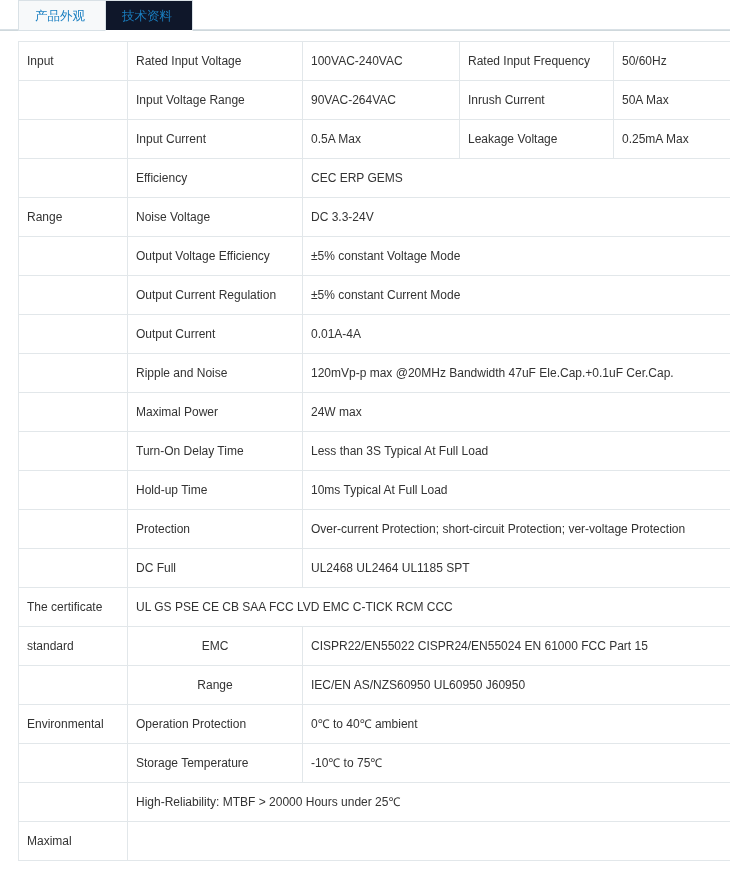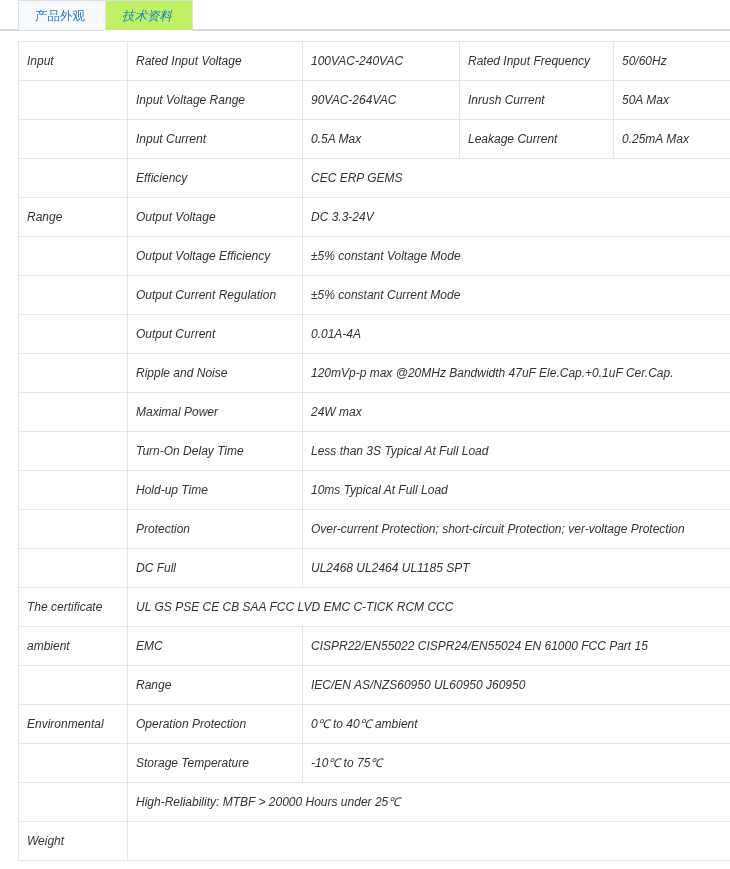--- a/index.html
+++ b/index.html
@@ -50,31 +50,29 @@
     color: #1a7fc1;
     border: 1px solid #d9e1e6;
     border-bottom: 1px solid #d9e1e6;
     background: #f7f9fa;
     box-sizing: border-box;
     height: 31px;
     vertical-align: bottom;
     cursor: pointer;
   }
   .tab.active {
-    background: #bef264;
+    background: #0f172a;
     border-bottom: 1px solid #ffffff;
     color: #1a7fc1;
-    font-style: italic;
   }
 
   
   .spec-wrap {
     padding: 10px 14px 4px 18px;
     box-sizing: border-box;
-    font-style: italic;
   }
   table.spec {
     border-collapse: collapse;
     width: 698px;
     table-layout: fixed;
   }
   table.spec td {
     border: 1px solid #e2e7ea;
     padding: 9px 8px 9px 8px;
     font-size: 12px;
@@ -83,21 +81,21 @@
     vertical-align: middle;
     height: 20px;
     background: #ffffff;
     word-wrap: break-word;
   }
   td.lbl-group { width: 92px; }
   td.lbl-sub   { width: 158px; }
   td.val-mid   { width: 140px; }
   td.lbl-right { width: 137px; }
   td.val-right { width: 163px; }
-  td.emc-tag   { width: 48px; }
+  td.emc-tag   { width: 48px; text-align: center; }
 </style>
 </head>
 <body>
 
 <div class="page">
 
   <div class="tabbar">
     <div class="tab">产品外观</div><div class="tab active">技术资料</div>
   </div>
 
@@ -115,31 +113,31 @@
           <td class="lbl-group"></td>
           <td class="lbl-sub">Input Voltage Range</td>
           <td class="val-mid">90VAC-264VAC</td>
           <td class="lbl-right">Inrush Current</td>
           <td class="val-right">50A Max</td>
         </tr>
         <tr>
           <td class="lbl-group"></td>
           <td class="lbl-sub">Input Current</td>
           <td class="val-mid">0.5A Max</td>
-          <td class="lbl-right">Leakage Current</td>
+          <td class="lbl-right">Leakage Voltage</td>
           <td class="val-right">0.25mA Max</td>
         </tr>
         <tr>
           <td class="lbl-group"></td>
           <td class="lbl-sub">Efficiency</td>
           <td colspan="3">CEC ERP GEMS</td>
         </tr>
         <tr>
           <td class="lbl-group">Range</td>
-          <td class="lbl-sub">Output Voltage</td>
+          <td class="lbl-sub">Noise Voltage</td>
           <td colspan="3">DC 3.3-24V</td>
         </tr>
         <tr>
           <td class="lbl-group"></td>
           <td class="lbl-sub">Output Voltage Efficiency</td>
           <td colspan="3">±5% constant Voltage Mode</td>
         </tr>
         <tr>
           <td class="lbl-group"></td>
           <td class="lbl-sub">Output Current Regulation</td>
@@ -180,21 +178,21 @@
           <td class="lbl-sub">DC Full</td>
           <td colspan="3">UL2468 UL2464 UL1185 SPT</td>
         </tr>
 
         <tr>
           <td class="lbl-group">The certificate</td>
           <td colspan="4">UL GS PSE CE CB SAA FCC LVD EMC C-TICK RCM CCC</td>
         </tr>
 
         <tr>
-          <td>ambient</td>
+          <td>standard</td>
           <td class="emc-tag">EMC</td>
           <td colspan="3">CISPR22/EN55022 CISPR24/EN55024 EN 61000  FCC Part 15</td>
         </tr>
         <tr>
           <td></td>
           <td class="emc-tag">Range</td>
           <td colspan="3">IEC/EN AS/NZS60950 UL60950 J60950</td>
         </tr>
 
         <tr>
@@ -206,20 +204,20 @@
           <td class="lbl-group"></td>
           <td class="lbl-sub">Storage Temperature</td>
           <td colspan="3">-10℃ to 75℃</td>
         </tr>
         <tr>
           <td class="lbl-group"></td>
           <td colspan="4">High-Reliability: MTBF &gt; 20000 Hours under 25℃</td>
         </tr>
 
         <tr>
-          <td class="lbl-group">Weight</td>
+          <td class="lbl-group">Maximal</td>
           <td colspan="4"></td>
         </tr>
       </tbody>
     </table>
   </div>
 
 </div>
 
 </body></html>

